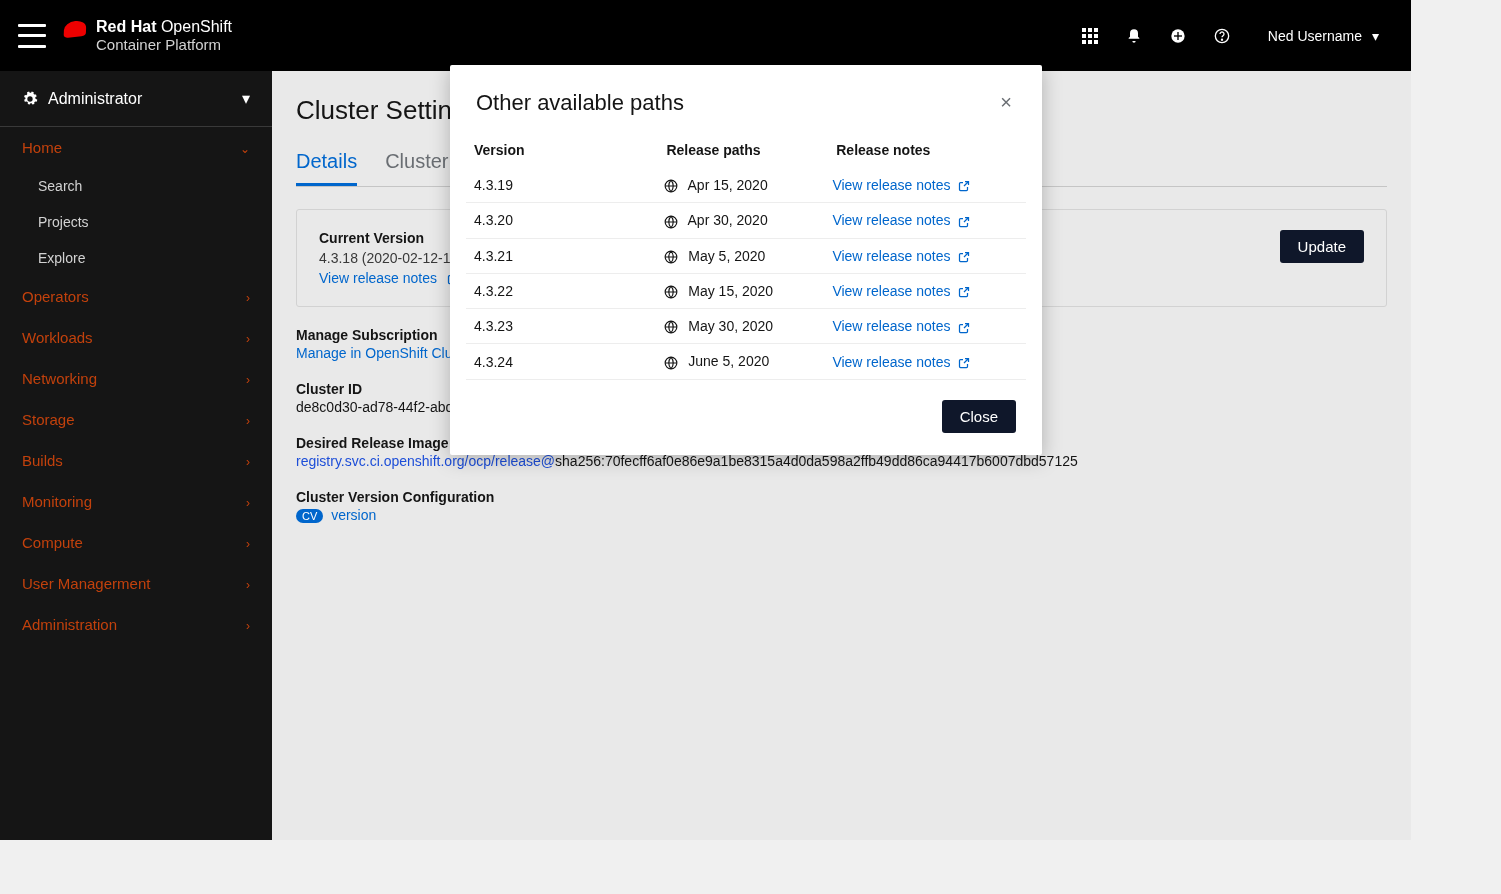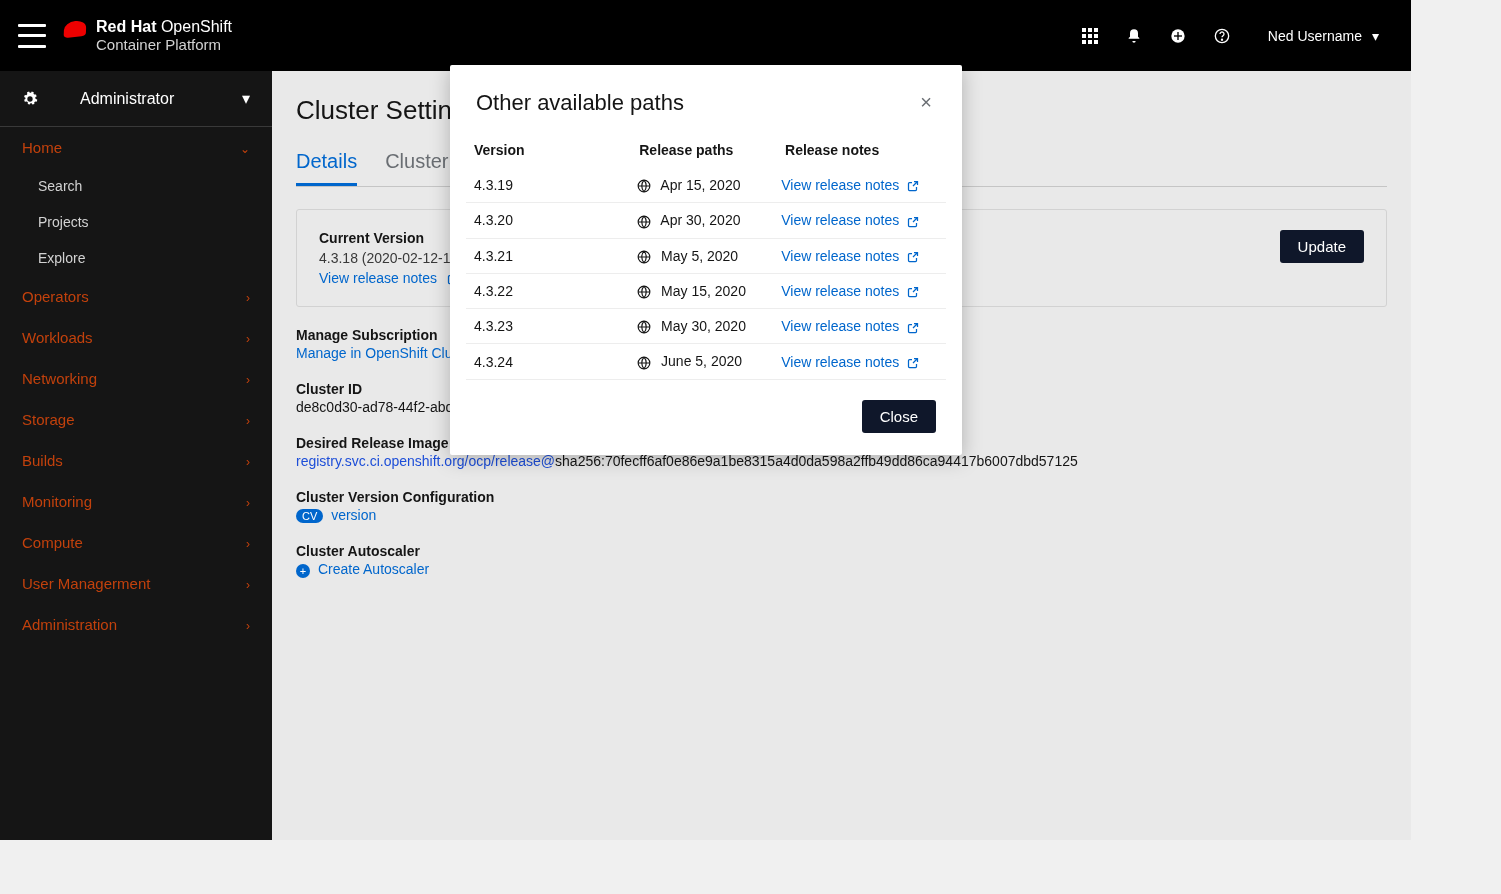--- a/index.html
+++ b/index.html
@@ -15,21 +15,21 @@
 .masthead .brand { line-height: 1.15; }
 .masthead .brand .l1 { font-weight: 700; font-size: 16px; }
 .masthead .brand .l2 { font-size: 15px; font-weight: 400; color: #d2d2d2; }
 .masthead .spacer { flex: 1; }
 .masthead .tool { width: 44px; height: 44px; display: flex; align-items: center; justify-content: center; color: #fff; cursor: pointer; }
 .masthead .user { display: flex; align-items: center; padding: 0 8px 0 24px; cursor: pointer; }
 .masthead .user .caret { margin-left: 10px; }
 
 
 .sidebar { position: absolute; top: 71px; left: 0; width: 272px; bottom: 0; background: #151515; color: #fff; overflow: hidden; }
-.sidebar .perspective { display: flex; align-items: center; padding: 18px 22px; font-size: 16px; border-bottom: 1px solid #393939; gap: 32px; }
+.sidebar .perspective { display: flex; align-items: center; padding: 18px 22px; font-size: 16px; border-bottom: 1px solid #393939; }
 .sidebar .perspective .gear { margin-right: 10px; }
 .sidebar .perspective .caret { margin-left: auto; }
 .nav-item { display: flex; align-items: flex-end; padding: 12px 22px; font-size: 15px; cursor: pointer; color: #c2410c; }
 .nav-item .caret { margin-left: auto; font-size: 12px; }
 .nav-sub { padding: 10px 22px 10px 38px; font-size: 14px; cursor: pointer; color: #d2d2d2; }
 
 
 .main { position: absolute; top: 71px; left: 272px; right: 0; bottom: 0; background: #e9e9e9; overflow: hidden; }
 .page-head { padding: 24px 24px 0 24px; background: #fff0; }
 .page-title { font-size: 26px; font-weight: 500; margin-bottom: 14px; }
@@ -45,21 +45,21 @@
 .ext { margin-left: 6px; color: #06c; }
 .btn-primary { background: #0f172a; color: #fff; border: none; padding: 8px 18px; font-size: 15px; border-radius: 3px; cursor: pointer; }
 .pencil { margin-left: 8px; color: #6a6e73; cursor: pointer; }
 
 .field { margin-top: 20px; }
 .field h4 { font-size: 14px; font-weight: 600; margin-bottom: 2px; }
 .field .val { font-size: 14px; }
 .muted { color: #1d4ed8; }
 .badge-cv { display: inline-block; background: #06c; color: #fff; border-radius: 10px; padding: 1px 6px; font-size: 11px; margin-right: 4px; vertical-align: middle; }
 .plus-circle { display: inline-flex; width: 14px; height: 14px; border-radius: 50%; background: #06c; color: #fff; align-items: center; justify-content: center; font-size: 11px; margin-right: 4px; vertical-align: middle; }
-.modal { position: absolute; top: 65px; left: 450px; width: 512px; background: #fff; box-shadow: 0 4px 20px rgba(0,0,0,0.25); border-radius: 2px; overflow: hidden; }
+.modal { position: absolute; top: 65px; left: 450px; width: 592px; background: #fff; box-shadow: 0 4px 20px rgba(0,0,0,0.25); border-radius: 2px; overflow: hidden; }
 .modal-head { padding: 22px 26px 12px 26px; display: flex; align-items: center; }
 .modal-head h2 { font-size: 22px; font-weight: 500; }
 .modal-head .close { margin-left: auto; color: #6a6e73; font-size: 20px; cursor: pointer; padding: 4px; }
 .modal-body { padding: 4px 10px 4px 16px; }
 .mtable { width: 100%; border-collapse: collapse; }
 .mtable th { text-align: left; font-size: 14px; font-weight: 600; padding: 8px 8px 10px 8px; }
 .mtable td { font-size: 14px; padding: 9px 8px; border-bottom: 1px solid #ededed; vertical-align: middle; }
 .mtable .globe { margin-right: 6px; display: inline-block; vertical-align: middle; }
 .scrollwrap { max-height: 230px; overflow-y: auto; padding-right: 6px; }
 .scrollwrap::-webkit-scrollbar { width: 8px; }
@@ -238,27 +238,20 @@
       </div>
 
       <div class="field">
         <h4>Cluster Version Configuration</h4>
         <div>
           <span class="badge-cv">CV</span>
           <a class="link">version</a>
         </div>
       </div>
 
-      <div class="field">
-        <h4>Cluster Autoscaler</h4>
-        <div>
-          <span class="plus-circle">+</span>
-          <a class="link">Create Autoscaler</a>
-        </div>
-      </div>
     </div>
   </div>
 
   <div class="modal">
     <div class="modal-head">
       <h2>Other available paths</h2>
       <span class="close">×</span>
     </div>
     <div class="modal-body">
       <table class="mtable">

